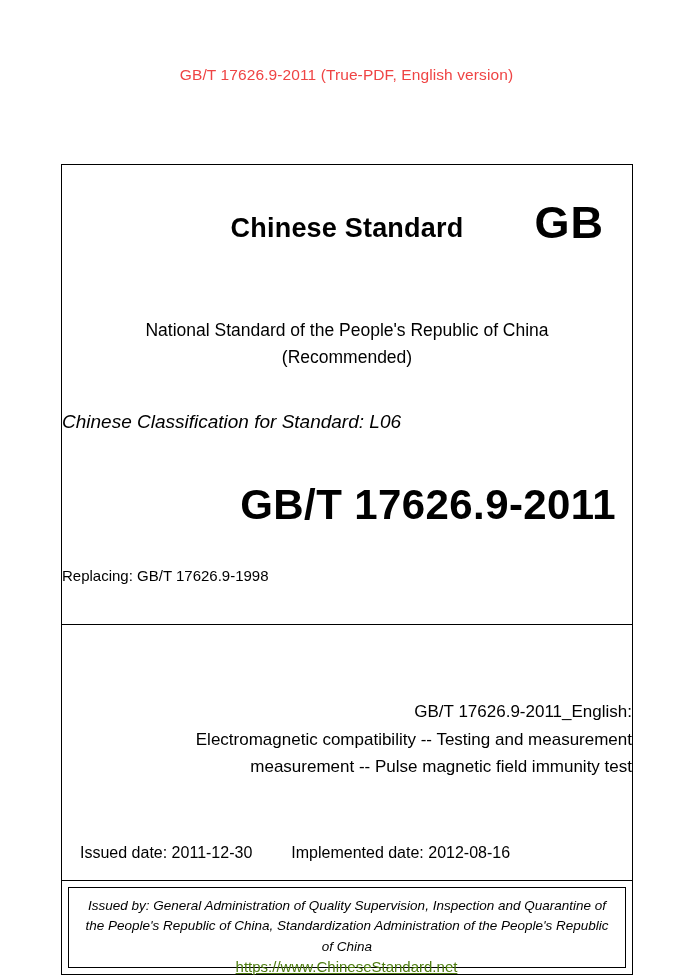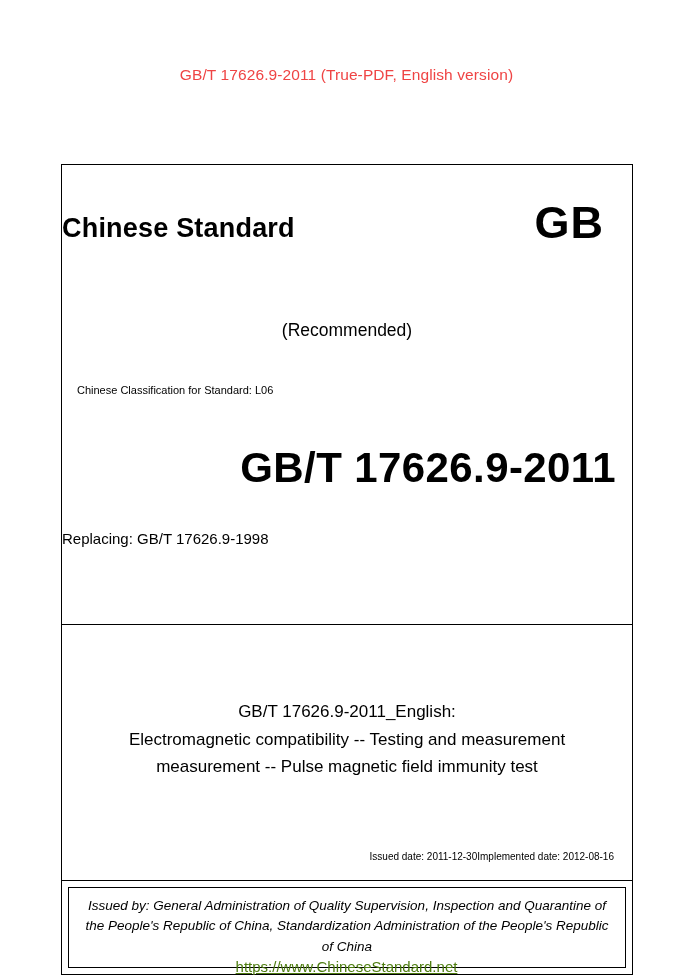--- a/index.html
+++ b/index.html
@@ -47,20 +47,21 @@
 
   .title-row {
     position: relative;
     height: 110px;
   }
   .chinese-standard {
     position: absolute;
     left: 0;
     right: 0;
     top: 48px;
+    text-align: center;
     font-size: 27px;
     font-weight: bold;
     letter-spacing: 0.2px;
   }
   .gb-logo {
     position: absolute;
     right: 28px;
     top: 32px;
     font-size: 45px;
     font-weight: bold;
@@ -70,22 +71,22 @@
 
   .national-standard {
     margin-top: 42px;
     text-align: center;
     font-size: 17.5px;
     line-height: 1.55;
   }
 
   .classification {
     margin-top: 40px;
-    margin-left: 15px;
-    font-size: 11px;
+    font-size: 19px;
+    font-style: italic;
   }
 
   .std-number {
     margin-top: 48px;
     text-align: right;
     padding-right: 16px;
     font-size: 42px;
     font-weight: bold;
     letter-spacing: 0.4px;
   }
@@ -98,33 +99,34 @@
   }
 
   .section-middle {
     position: relative;
     height: 256px;
     border-bottom: 1px solid #000;
     box-sizing: border-box;
   }
   .english-title {
     padding-top: 73px;
-    text-align: center;
+    text-align: right;
     font-size: 17px;
     line-height: 1.62;
   }
   .dates-row {
     position: absolute;
     left: 0;
     right: 0;
     bottom: 18px;
     display: flex;
-    justify-content: flex-end;
+    justify-content: flex-start;
     padding: 0 18px;
-    font-size: 10px;
+    font-size: 16px;
+    gap: 39px;
   }
 
   .issued-by-box {
     border: 1px solid #000;
     margin: 6px;
     padding: 8px 14px 10px 14px;
     text-align: center;
     font-size: 13.5px;
     line-height: 1.5;
     box-sizing: border-box;
@@ -152,20 +154,21 @@
   <div class="cover-box">
 
     <div class="section-upper">
 
       <div class="title-row">
         <div class="chinese-standard">Chinese Standard</div>
         <div class="gb-logo">GB</div>
       </div>
 
       <div class="national-standard">
+        <div>National Standard of the People's Republic of China</div>
         <div>(Recommended)</div>
       </div>
 
       <div class="classification">Chinese Classification for Standard: L06</div>
 
       <div class="std-number">GB/T 17626.9-2011</div>
 
       <div class="replacing">Replacing: GB/T 17626.9-1998</div>
     </div>
 

